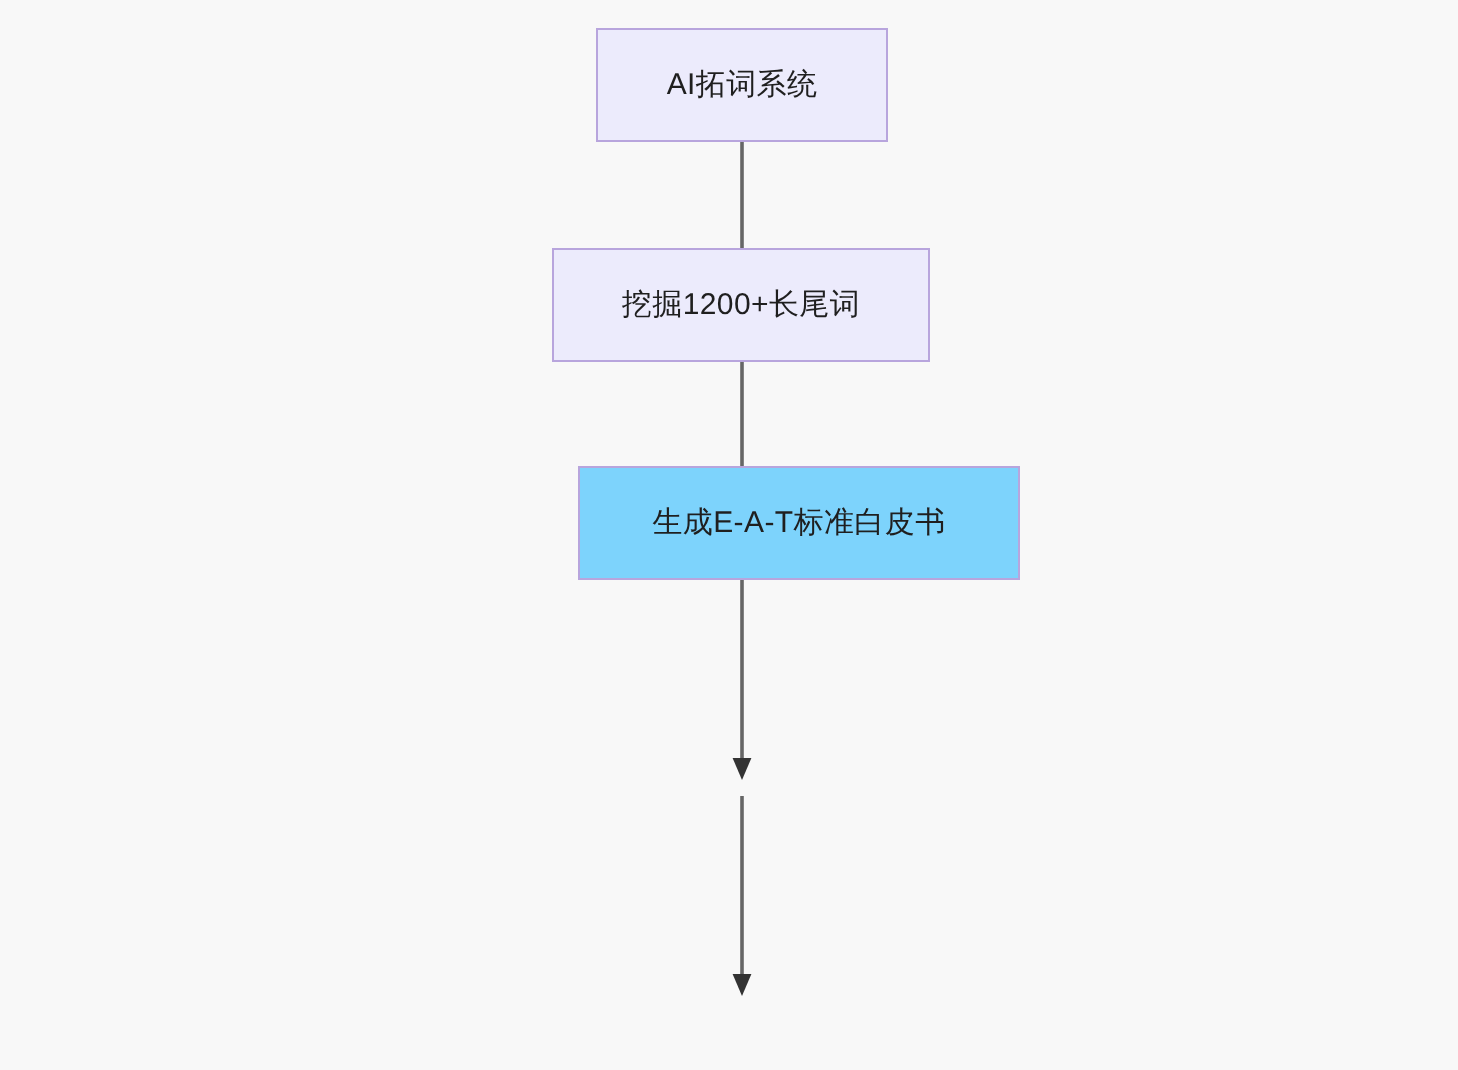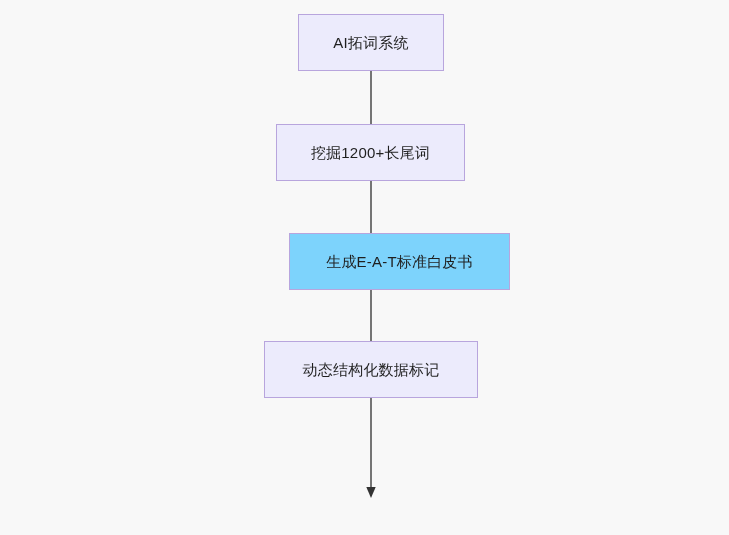--- a/index.html
+++ b/index.html
@@ -76,23 +76,20 @@
     <span class="node-label" style="color: rgb(31, 31, 31);">生成E-A-T标准白皮书</span>
   </div>
 
   <div class="edge" style="left: 356px; top: 290px; height: 51px;">
     <svg width="30" height="100" viewBox="0 0 30 100" preserveAspectRatio="none">
       <line x1="15" y1="0" x2="15" y2="92" stroke="#666666" stroke-width="1.8"></line>
       <polygon points="15,100 10.3,89 19.7,89" fill="#333333"></polygon>
     </svg>
   </div>
 
-  <div class="node" style="left: 264px; top: 341px; width: 214px; background: rgb(236, 235, 252); border-color: rgb(184, 165, 221);">
-    <span class="node-label" style="color: rgb(31, 31, 31);">动态结构化数据标记</span>
-  </div>
 
   <div class="edge" style="left: 356px; top: 398px; height: 52px;">
     <svg width="30" height="100" viewBox="0 0 30 100" preserveAspectRatio="none">
       <line x1="15" y1="0" x2="15" y2="92" stroke="#666666" stroke-width="1.8"></line>
       <polygon points="15,100 10.3,89 19.7,89" fill="#333333"></polygon>
     </svg>
   </div>
 
 
 </div>

